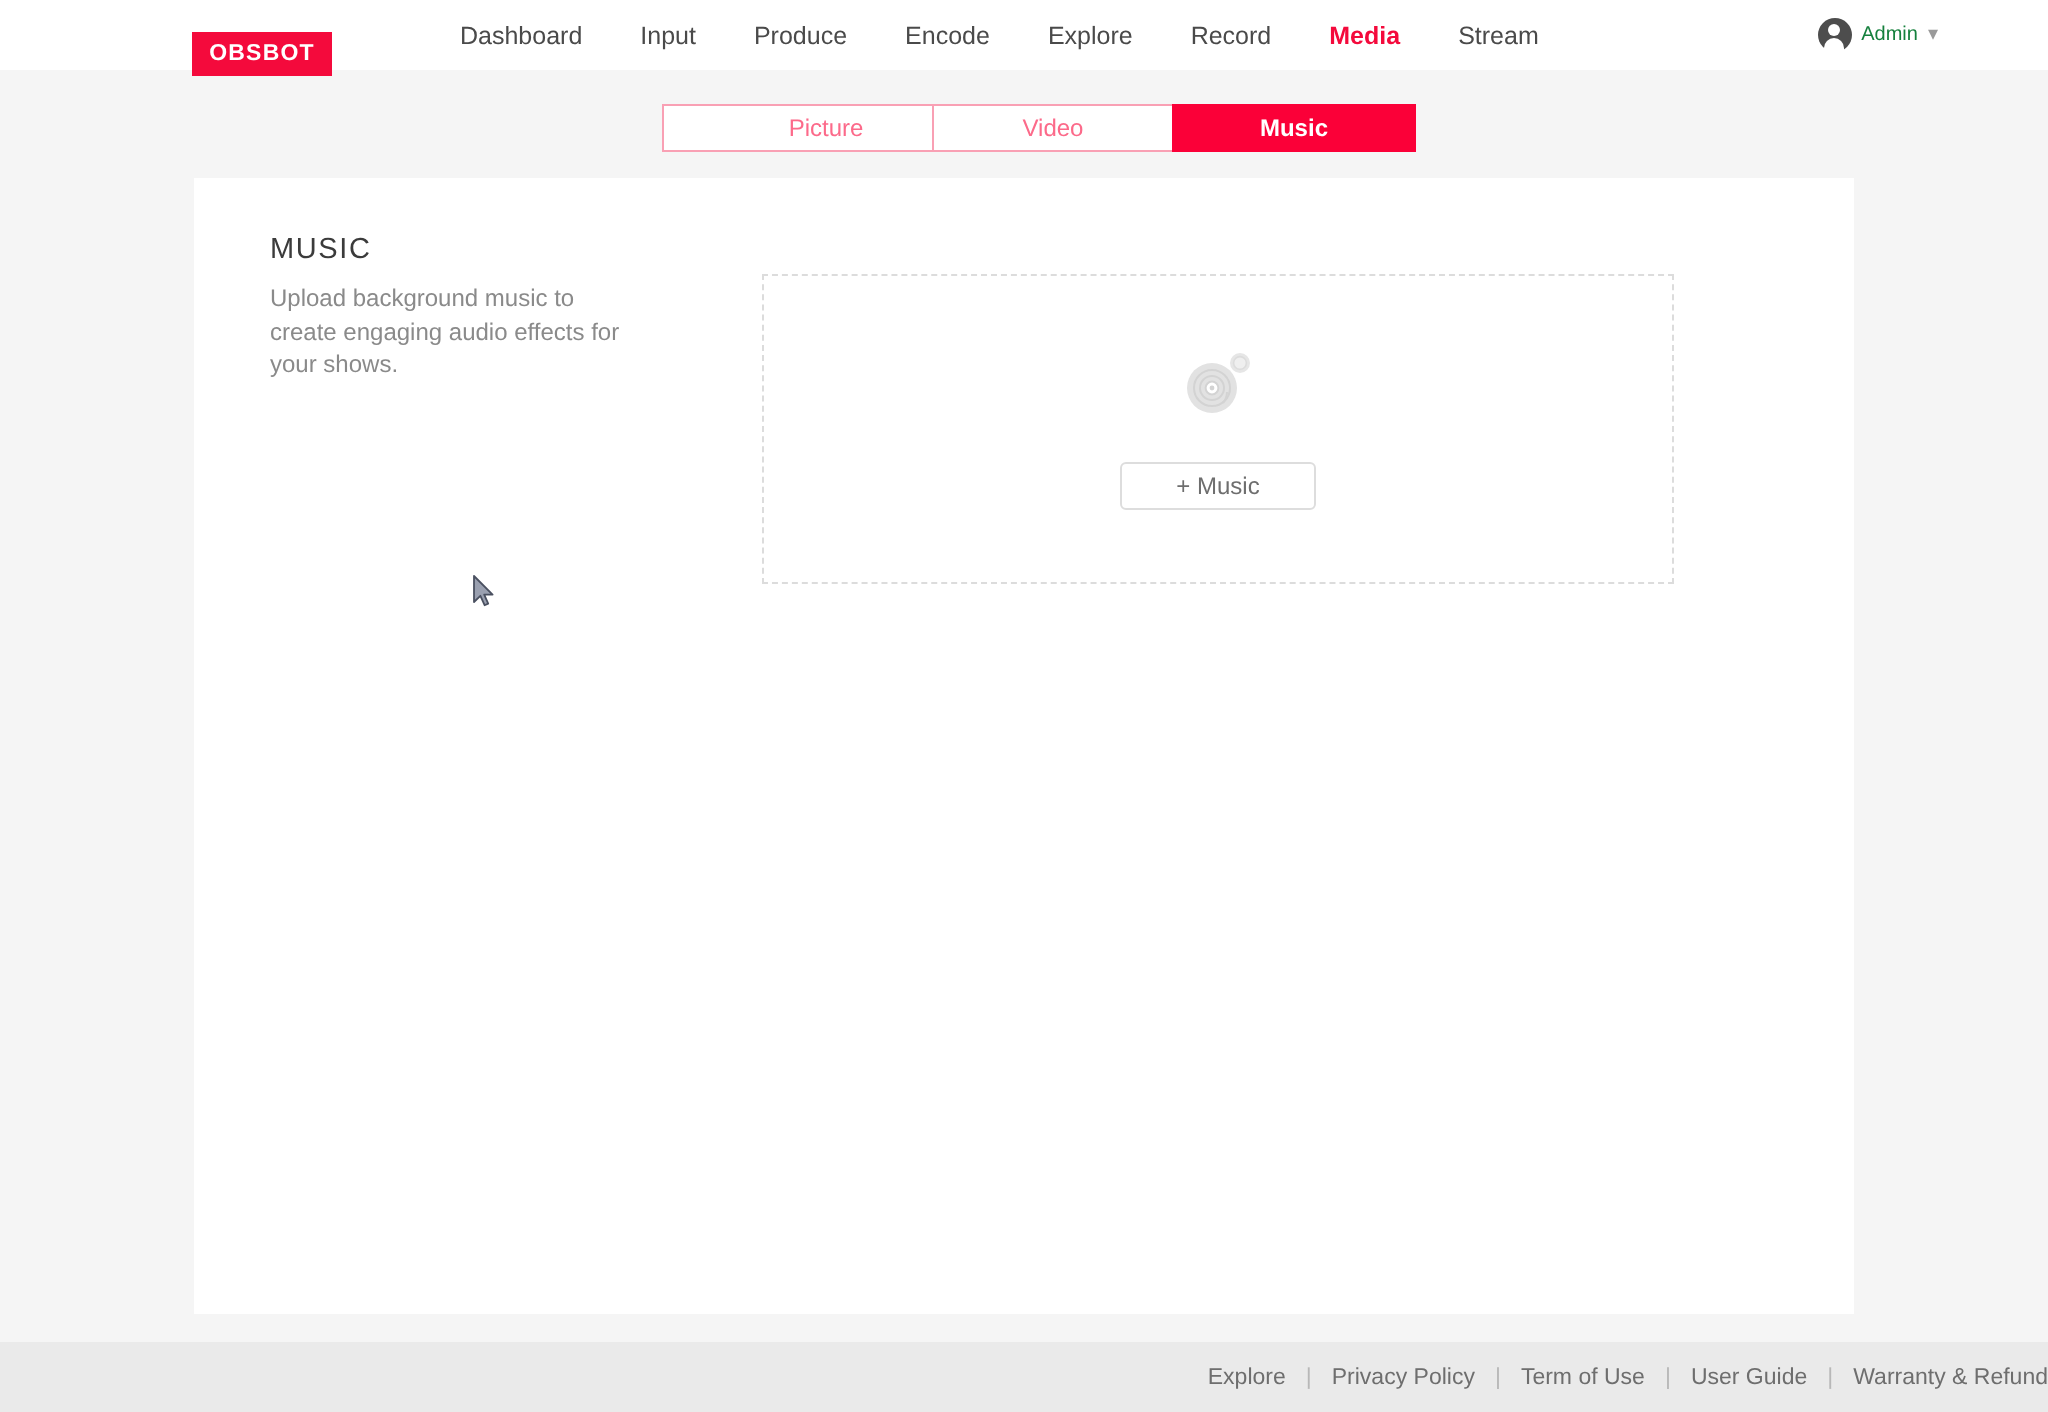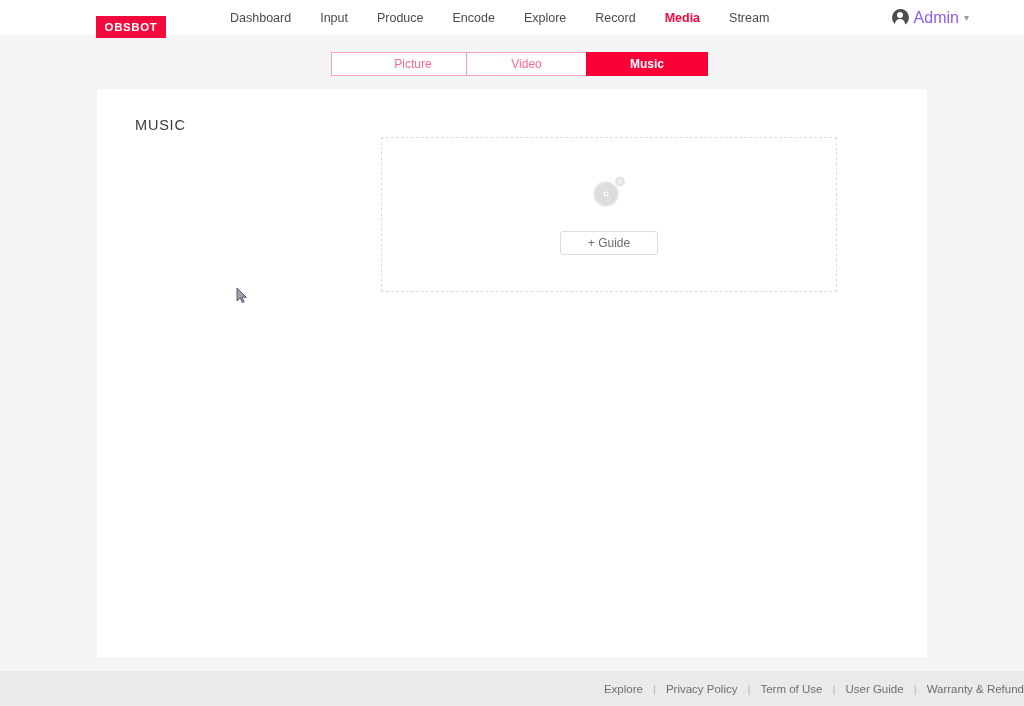--- a/index.html
+++ b/index.html
@@ -54,21 +54,21 @@
   .avatar::before {
     content: ""; position: absolute;
     left: 5.5px; top: 3px; width: 6px; height: 6px;
     border-radius: 50%; background: #ffffff;
   }
   .avatar::after {
     content: ""; position: absolute;
     left: 3.4px; top: 10px; width: 10.2px; height: 7px;
     border-radius: 5px 5px 0 0; background: #ffffff;
   }
-  .user-name { font-size: 16px; color: #8b5cf6; }
+  .user-name { font-size: 10px; color: #15803d; }
   .chev { color: #9a9a9a; font-size: 10px; line-height: 1; }
 
   
   .tabs {
     position: absolute; left: 331px; top: 52px;
     display: flex;
   }
   .tab {
     height: 24px;
     display: flex; align-items: center; justify-content: center;
@@ -179,37 +179,38 @@
 
 <div class="tabs">
   <div class="tab tab-picture">Picture</div>
   <div class="tab tab-video">Video</div>
   <div class="tab tab-music active">Music</div>
 </div>
 
 <div class="card">
 
   <div class="section-title">MUSIC</div>
+  <div class="section-desc">Upload background music to create engaging audio effects for your shows.</div>
 
   <svg class="cursor" viewBox="0 0 12 17">
     <path d="M1 1 L1 14 L4.2 10.9 L6.3 15.6 L8.1 14.8 L6.1 10.3 L10.3 10.3 Z" fill="#9aa0b0" stroke="#4a5060" stroke-width="0.9" stroke-linejoin="round"></path>
   </svg>
 
   <div class="dropzone">
     <svg class="disc-icon" viewBox="0 0 34 32">
       <circle cx="14" cy="19" r="12.5" fill="#e2e2e2"></circle>
       <circle cx="14" cy="19" r="9" fill="none" stroke="#d3d3d3" stroke-width="1"></circle>
       <circle cx="14" cy="19" r="6" fill="none" stroke="#d3d3d3" stroke-width="1"></circle>
       <circle cx="14" cy="19" r="3.2" fill="#ffffff" stroke="#d3d3d3" stroke-width="1"></circle>
       <circle cx="14" cy="19" r="1.2" fill="#d3d3d3"></circle>
       <path d="M19.5 26.5 A9 9 0 0 0 21.5 21" fill="none" stroke="#d3d3d3" stroke-width="1"></path>
       <circle cx="28" cy="6.5" r="5" fill="#e6e6e6"></circle>
       <circle cx="28" cy="6.5" r="3.2" fill="#efefef" stroke="#dcdcdc" stroke-width="0.8"></circle>
     </svg>
-    <button class="upload-btn">+ Guide</button>
+    <button class="upload-btn">+ Music</button>
   </div>
 </div>
 
 <div class="footer">
   <div class="footer-inner">
     <span class="footer-link">Explore</span>
     <span class="footer-sep">|</span>
     <span class="footer-link">Privacy Policy</span>
     <span class="footer-sep">|</span>
     <span class="footer-link">Term of Use</span>

